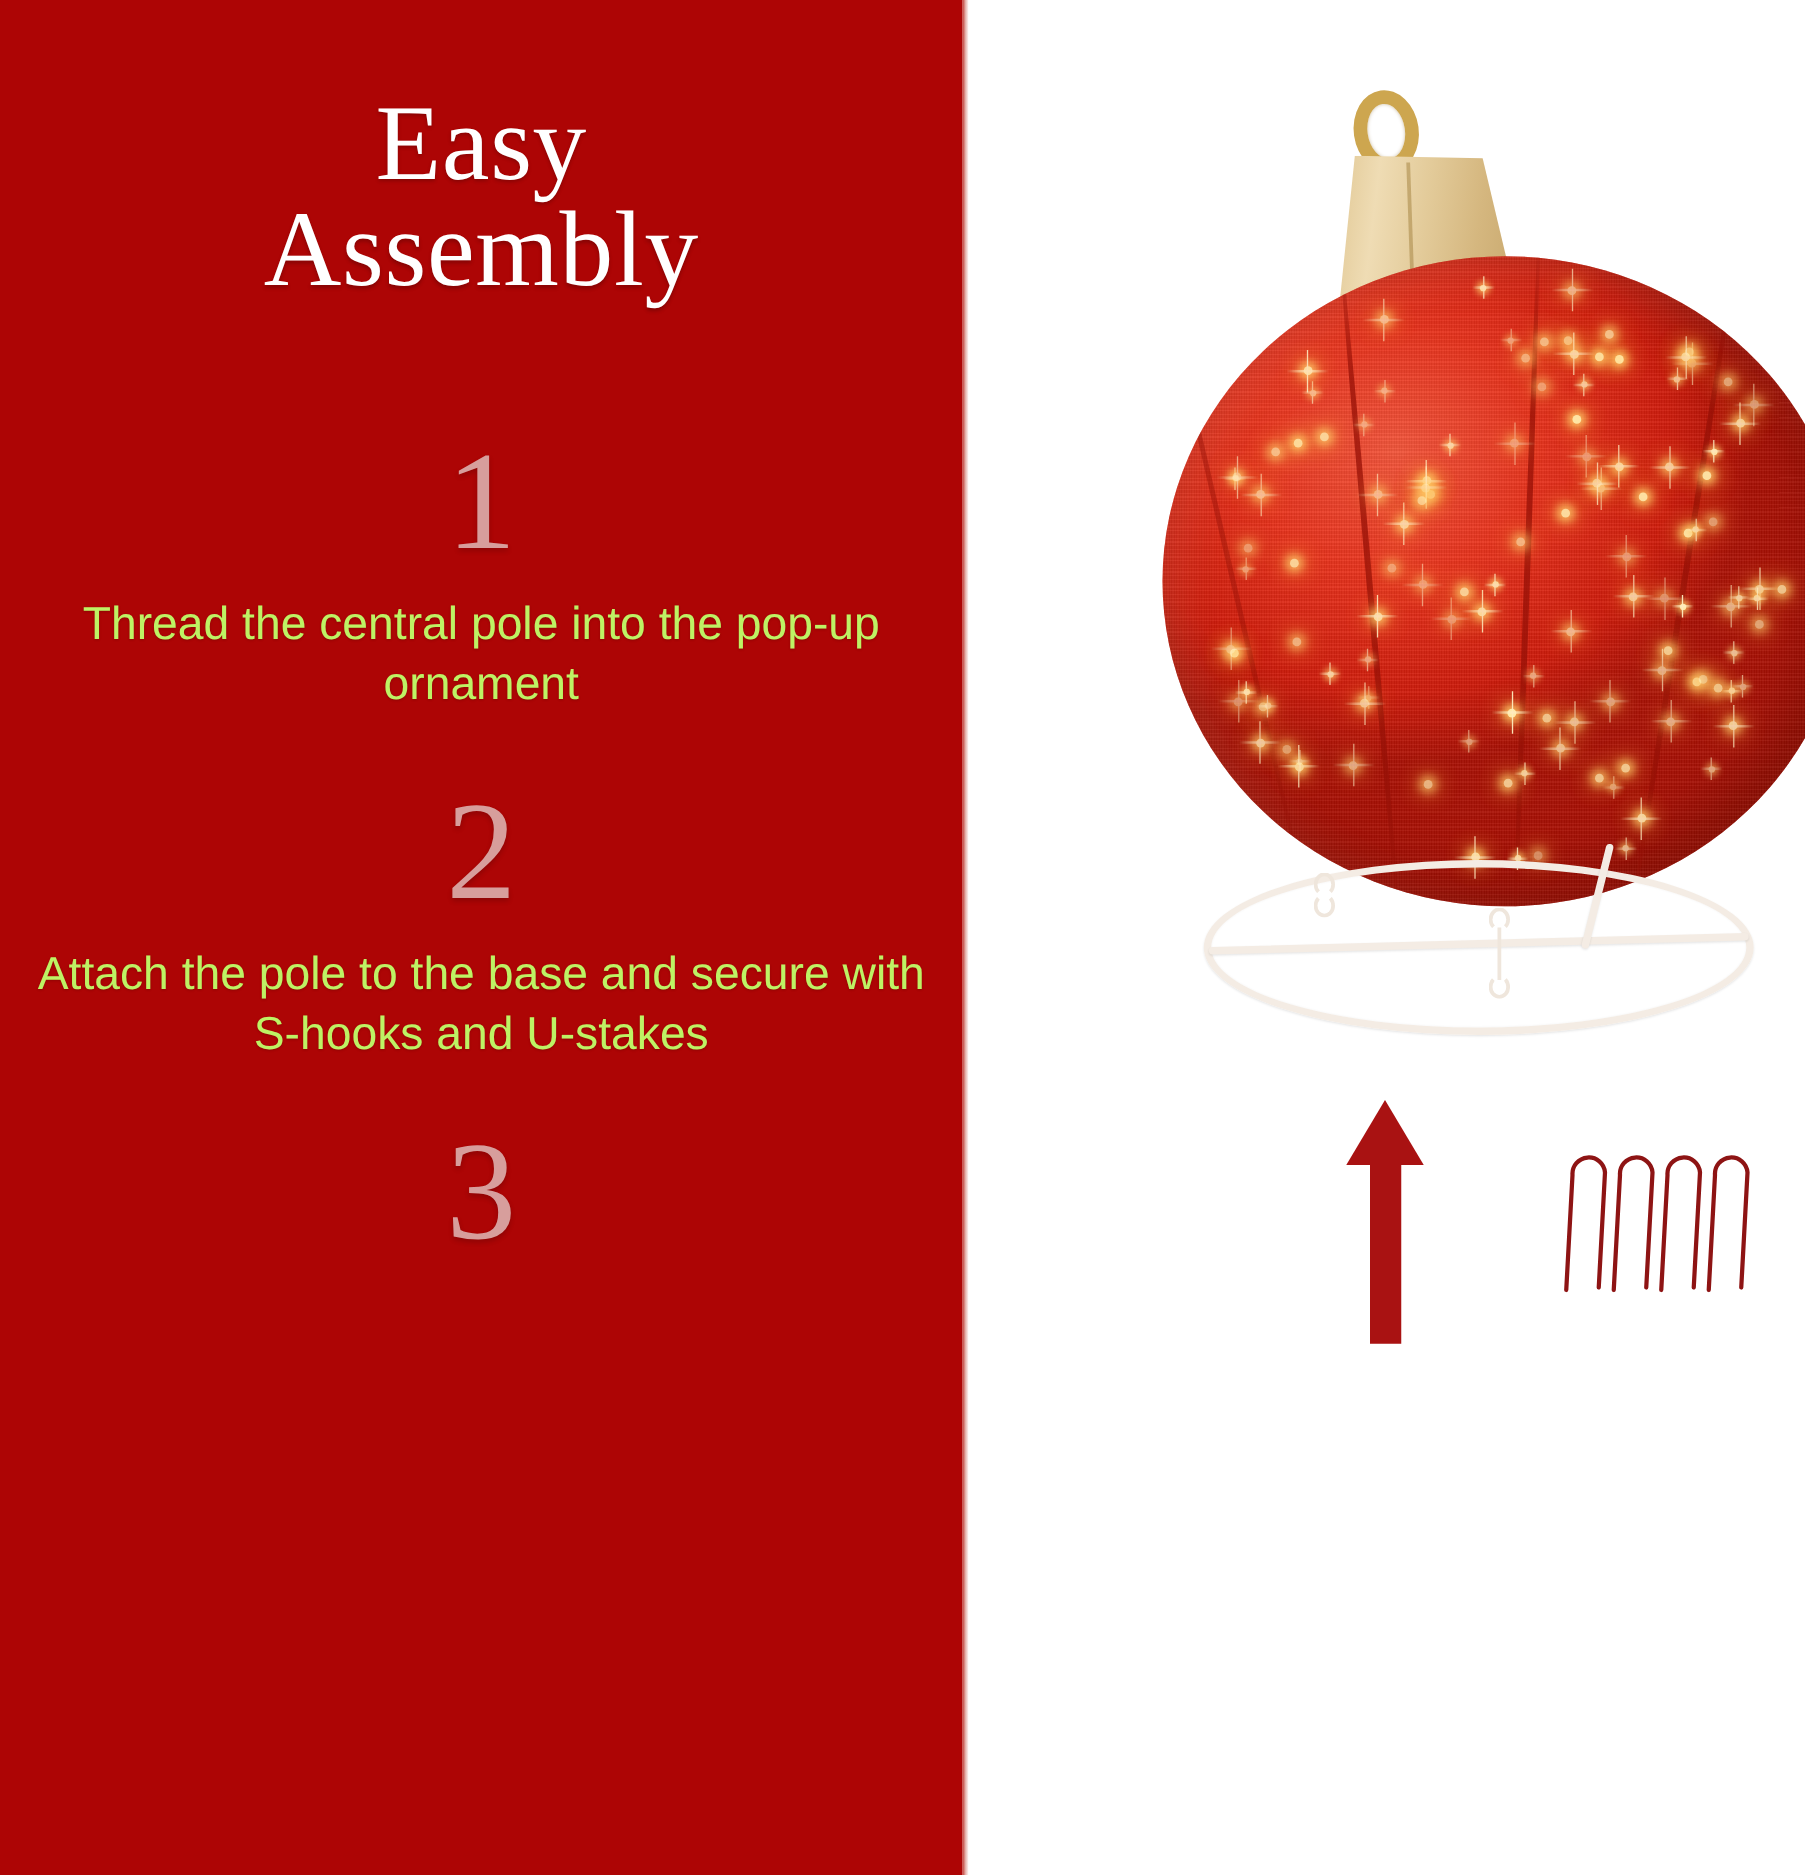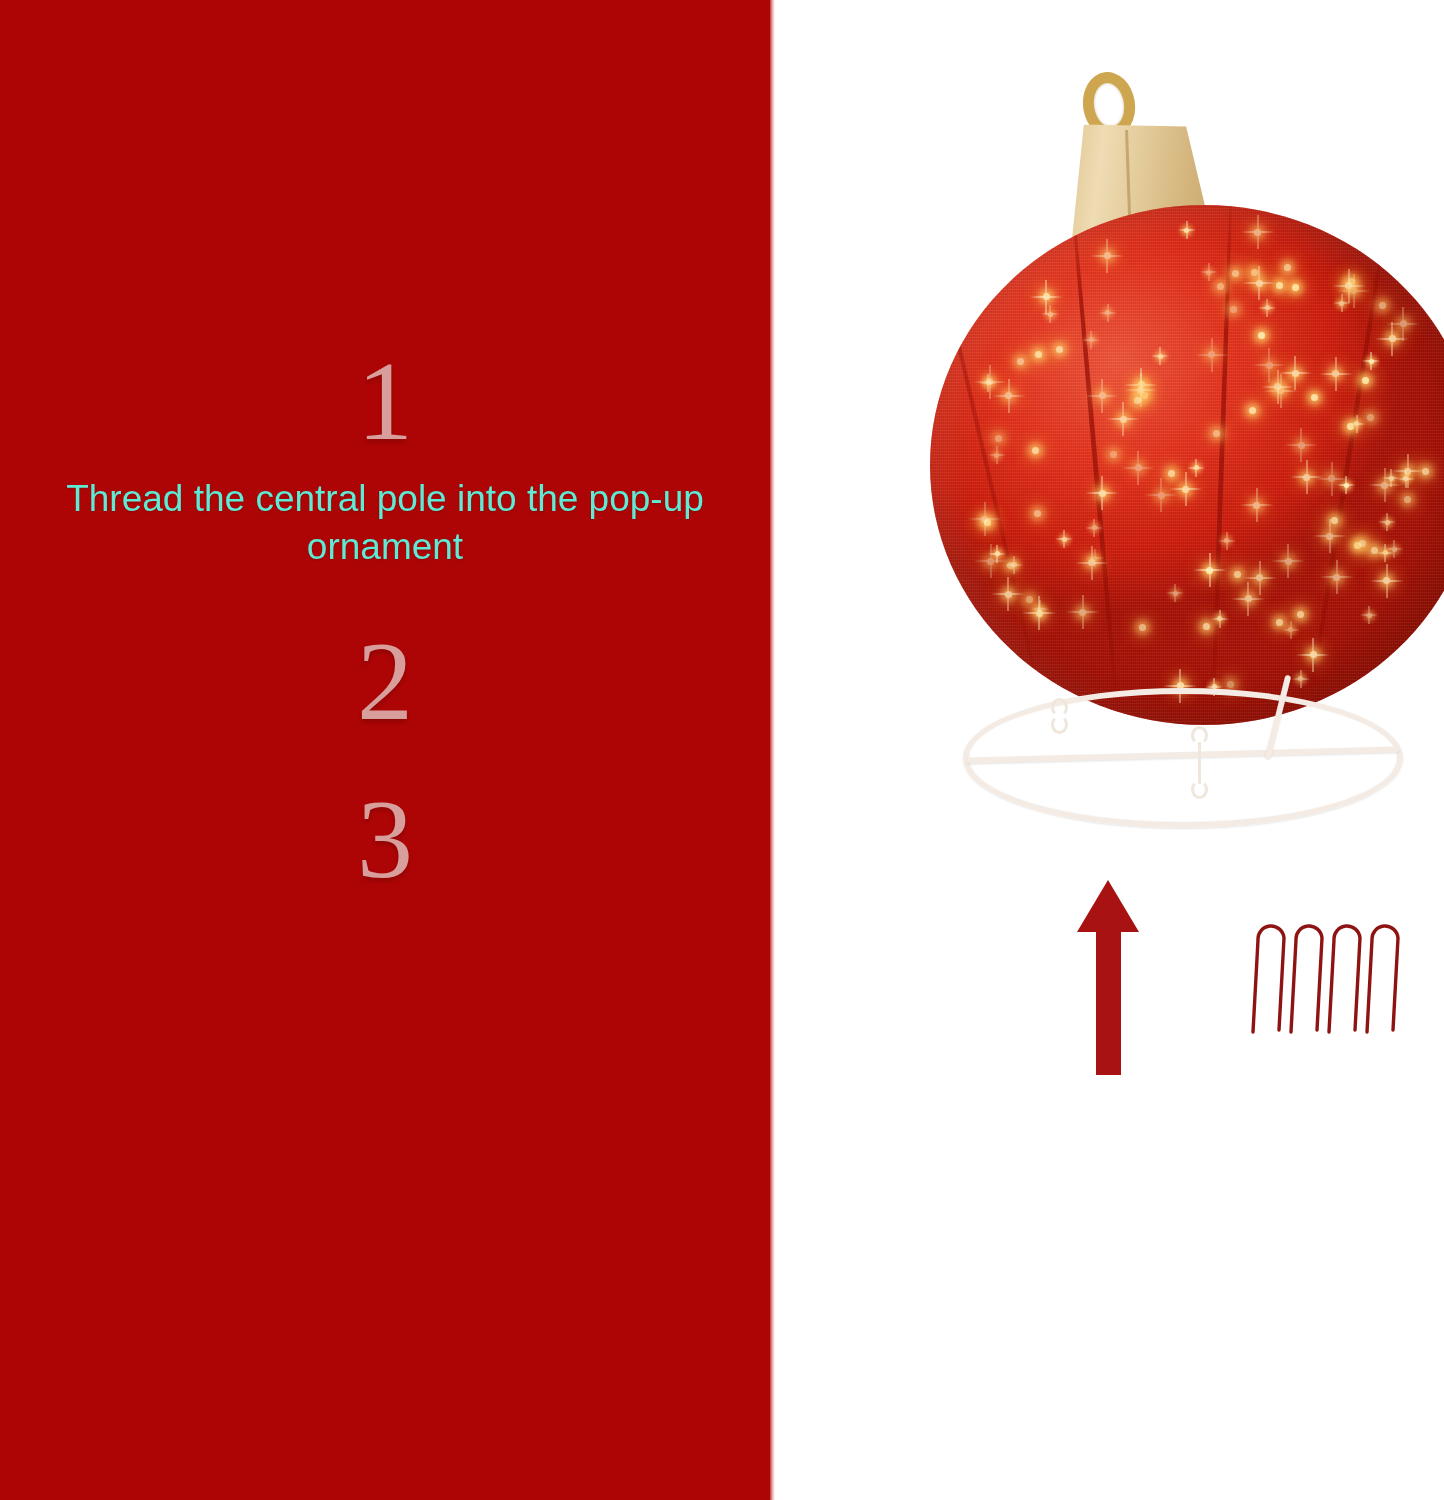--- a/index.html
+++ b/index.html
@@ -55,21 +55,21 @@
     display:block;
     color:#d79e9c;
     font-family:"Liberation Serif", serif;
     font-size:112px;
     line-height:1.0;
     font-weight:400;
     text-shadow:0 3px 4px rgba(0,0,0,0.18);
   }
   .step-text{
     display:block;
-    color:#5eead4;
+    color:#bef264;
     font-family:"Liberation Sans", sans-serif;
     font-size:37px;
     line-height:1.30;
     font-weight:400;
     padding:0 30px;
     margin-top:18px;
     text-shadow:0 1px 2px rgba(0,0,0,0.18);
   }
   #step1{ margin-bottom:54px; }
   #step2{ margin-bottom:46px; }
@@ -256,30 +256,35 @@
     white-space:nowrap;
   }
 </style>
 </head>
 <body>
 
 <div class="page">
 
   <div class="left-panel">
 
+    <div class="headline">
+      <span>Easy</span>
+      <span class="l2">Assembly</span>
+    </div>
 
     <div class="steps">
 
       <div class="step" id="step1">
         <span class="step-num">1</span>
         <span class="step-text">Thread the central pole into the pop-up ornament</span>
       </div>
 
       <div class="step" id="step2">
         <span class="step-num">2</span>
+        <span class="step-text">Attach the pole to the base and secure with S-hooks and U-stakes</span>
       </div>
 
       <div class="step" id="step3">
         <span class="step-num">3</span>
       </div>
 
     </div>
   </div>
   <div class="panel-edge"></div>
 

